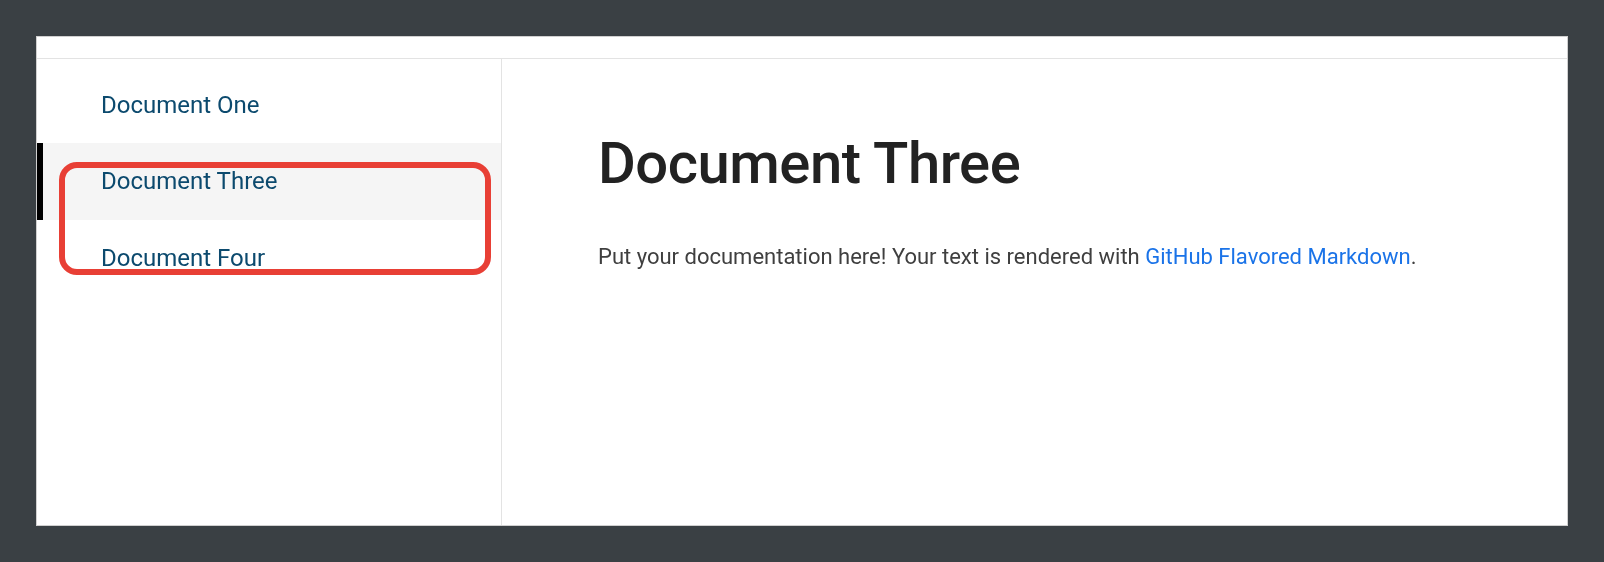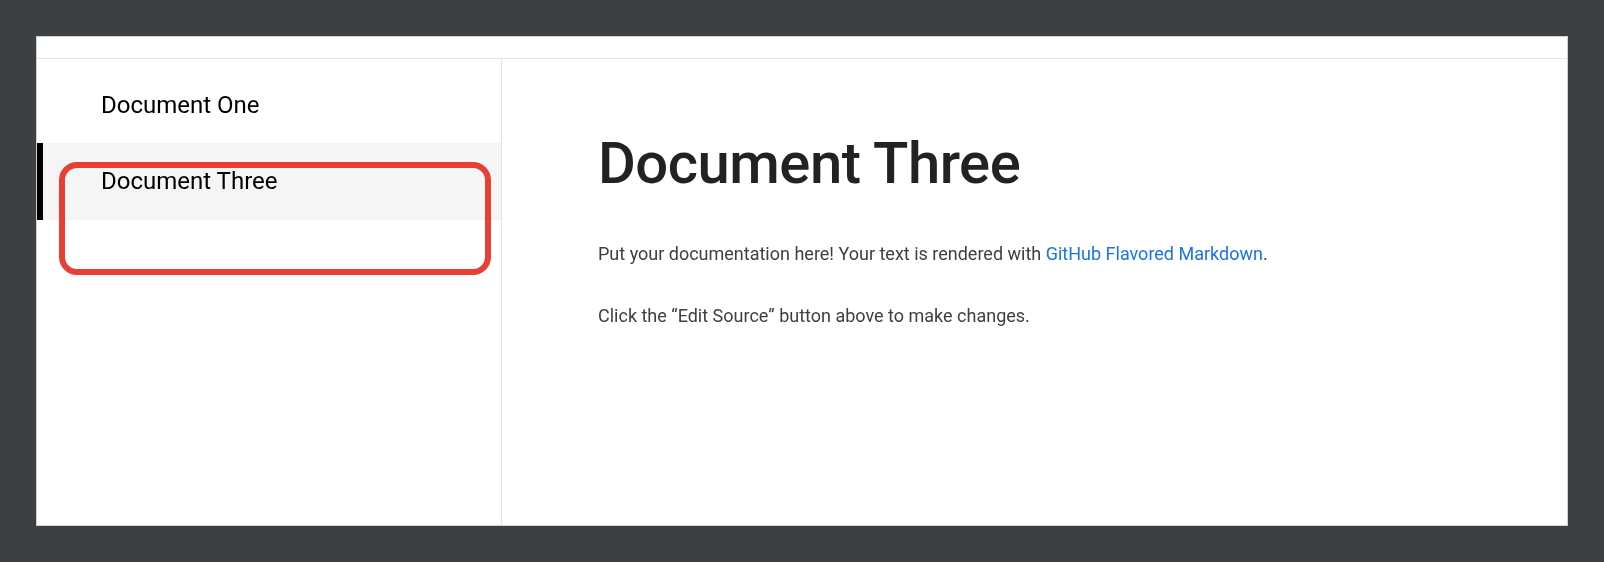--- a/index.html
+++ b/index.html
@@ -33,21 +33,21 @@
     }
     .sidebar {
       width: 465px;
       border-right: 1px solid #e3e3e3;
       padding-top: 8px;
       position: relative;
     }
     .sidebar-item {
       padding: 22px 56px 22px 64px;
       font-size: 24px;
-      color: #000000;
+      color: #0c4a6e;
       cursor: pointer;
       line-height: 1.35;
       position: relative;
     }
     .sidebar-item.selected {
       background: #f5f5f5;
     }
     .sidebar-item.selected::before {
       content: "";
       position: absolute;
@@ -68,21 +68,21 @@
       padding: 70px 96px 40px 96px;
     }
     .content h1 {
       font-size: 58px;
       font-weight: 500;
       color: #222;
       letter-spacing: -0.5px;
       margin-bottom: 44px;
     }
     .content p {
-      font-size: 18px;
+      font-size: 22px;
       color: #3f3f3f;
       line-height: 1.45;
       margin-bottom: 36px;
       max-width: 880px;
     }
     .content a {
       color: #1a73e8;
       text-decoration: none;
     }
   </style>
@@ -92,23 +92,25 @@
 <div class="window">
   <div class="topbar"></div>
   <div class="body">
     <div class="sidebar">
       <div class="sidebar-item">
         <span>Document One</span>
       </div>
       <div class="sidebar-item selected">
         <span>Document Three</span>
       </div>
+      <div class="sidebar-item">
+        <span>Document Four</span>
+      </div>
       <div class="highlight-box" style="left:22px; top:103px; width:432px; height:113px;"></div>
     </div>
     <div class="content">
       <h1>Document Three</h1>
       <p>
         <span>Put your documentation here! Your text is rendered with </span><a href="#">GitHub Flavored Markdown</a><span>.</span>
       </p>
-      <p>Click the “Edit Source” button above to make changes.</p>
     </div>
   </div>
 </div>
 
 </body></html>

